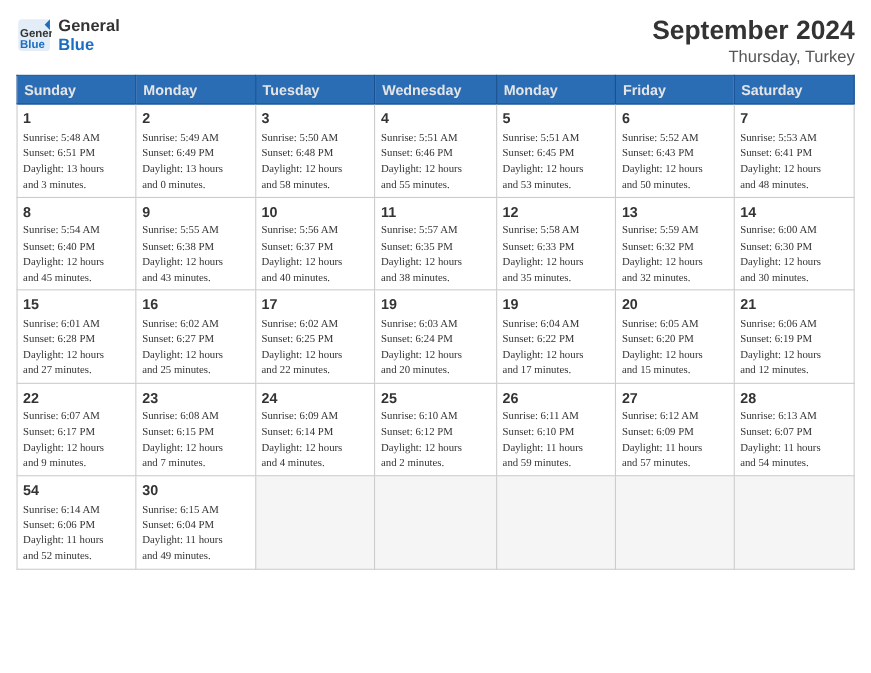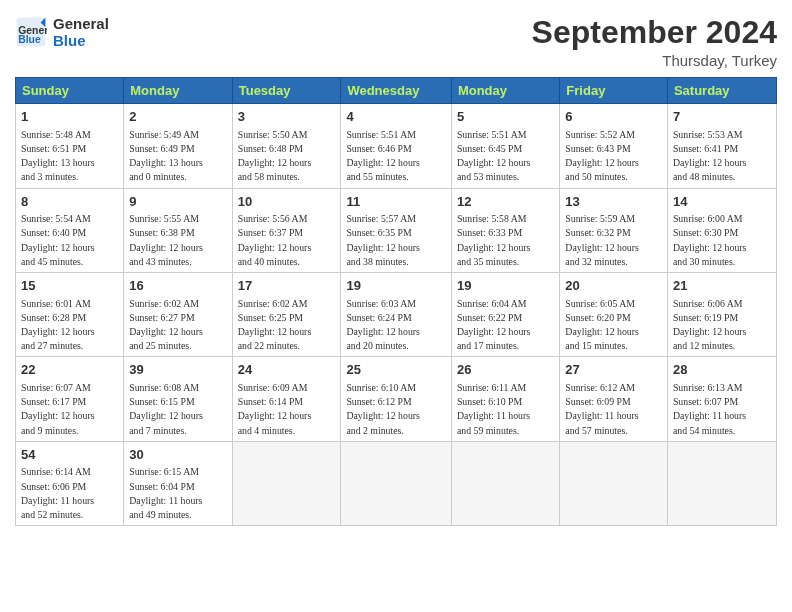--- a/index.html
+++ b/index.html
@@ -28,38 +28,38 @@
       gap: 4px;
     }
     .logo-icon {
       width: 32px;
       height: 32px;
     }
     .title-block {
       text-align: right;
     }
     .month-title {
-      font-size: 32px;
+      font-size: 24px;
       font-weight: bold;
       color: #333;
       line-height: 1.1;
     }
     .subtitle {
       font-size: 15px;
       color: #555;
       margin-top: 2px;
     }
     table {
       width: 100%;
       border-collapse: collapse;
       font-size: 10.5px;
     }
     thead tr th {
       background: #2a6db5;
-      color: #bef264;
+      color: #e5e5e5;
       padding: 5px 6px;
       text-align: left;
       font-size: 13px;
       font-weight: bold;
       border: 1px solid #1a5090;
     }
     tbody tr td {
       border: 1px solid #ccc;
       vertical-align: top;
       padding: 4px 5px;
@@ -213,21 +213,21 @@
           <span class="day-info">Sunrise: 6:06 AM<br>Sunset: 6:19 PM<br>Daylight: 12 hours<br>and 12 minutes.</span>
         </td>
       </tr>
 
       <tr>
         <td>
           <span class="day-num">22</span>
           <span class="day-info">Sunrise: 6:07 AM<br>Sunset: 6:17 PM<br>Daylight: 12 hours<br>and 9 minutes.</span>
         </td>
         <td>
-          <span class="day-num">39</span>
+          <span class="day-num">23</span>
           <span class="day-info">Sunrise: 6:08 AM<br>Sunset: 6:15 PM<br>Daylight: 12 hours<br>and 7 minutes.</span>
         </td>
         <td>
           <span class="day-num">24</span>
           <span class="day-info">Sunrise: 6:09 AM<br>Sunset: 6:14 PM<br>Daylight: 12 hours<br>and 4 minutes.</span>
         </td>
         <td>
           <span class="day-num">25</span>
           <span class="day-info">Sunrise: 6:10 AM<br>Sunset: 6:12 PM<br>Daylight: 12 hours<br>and 2 minutes.</span>
         </td>

